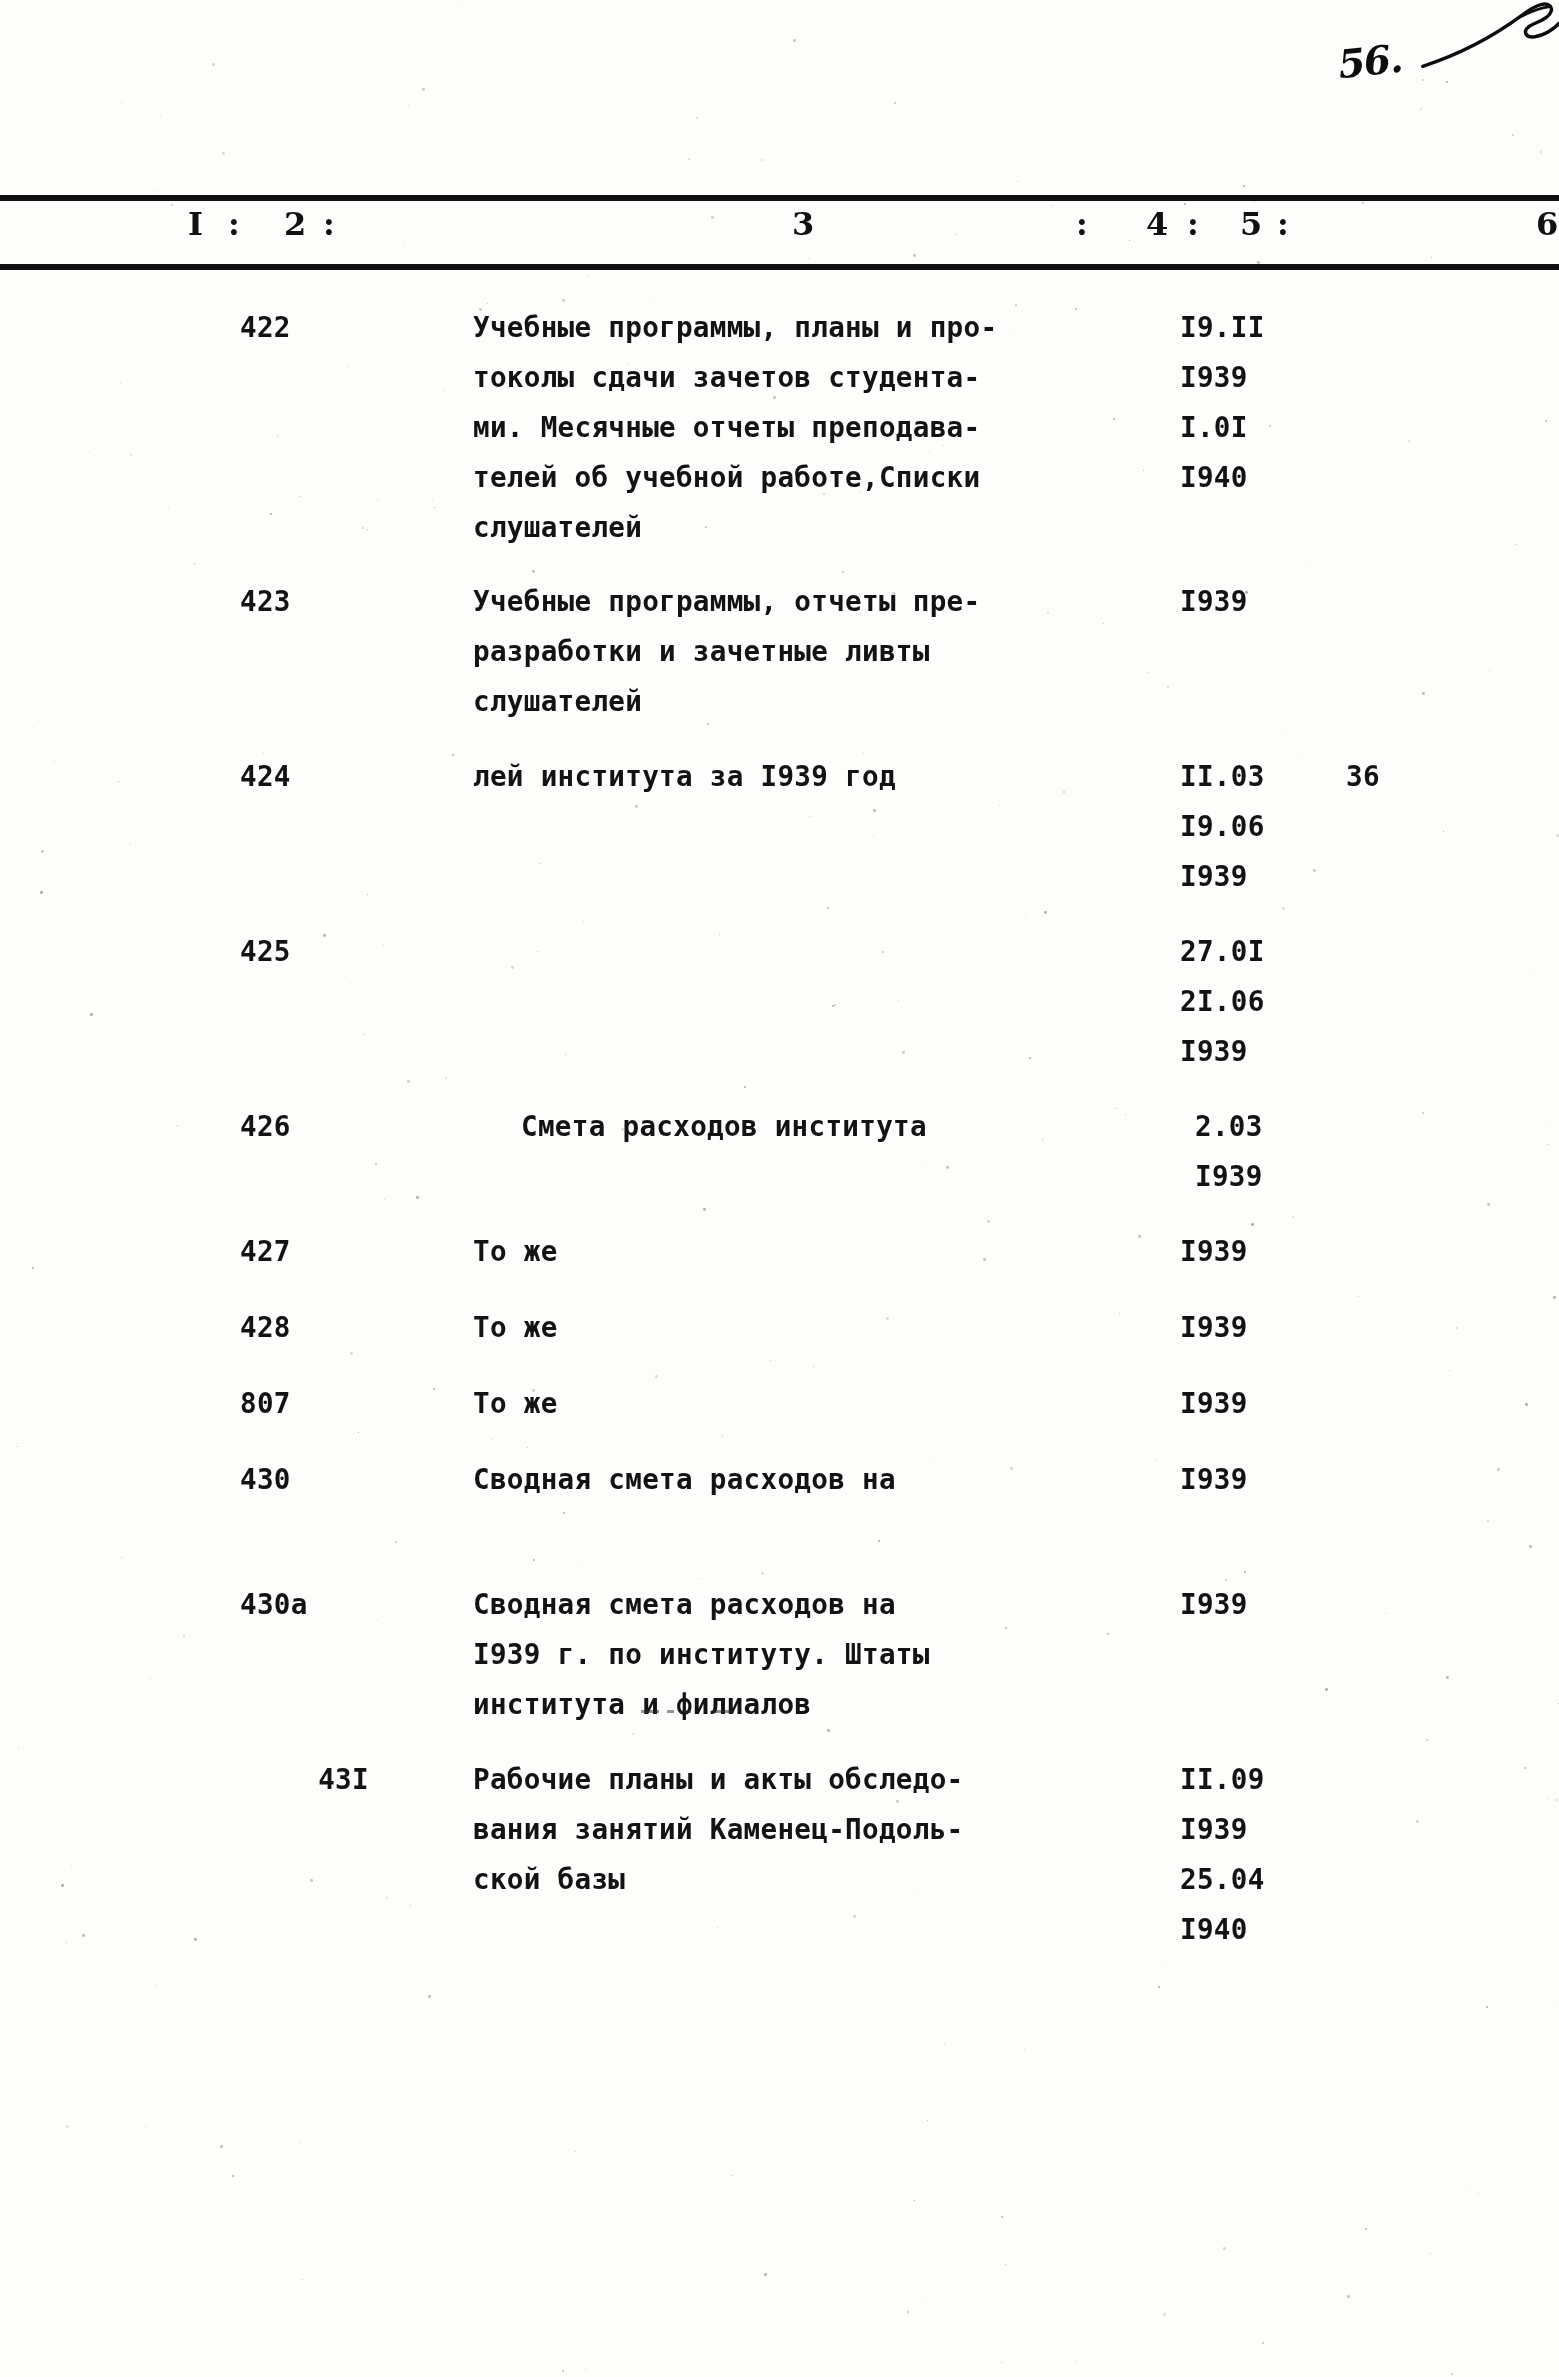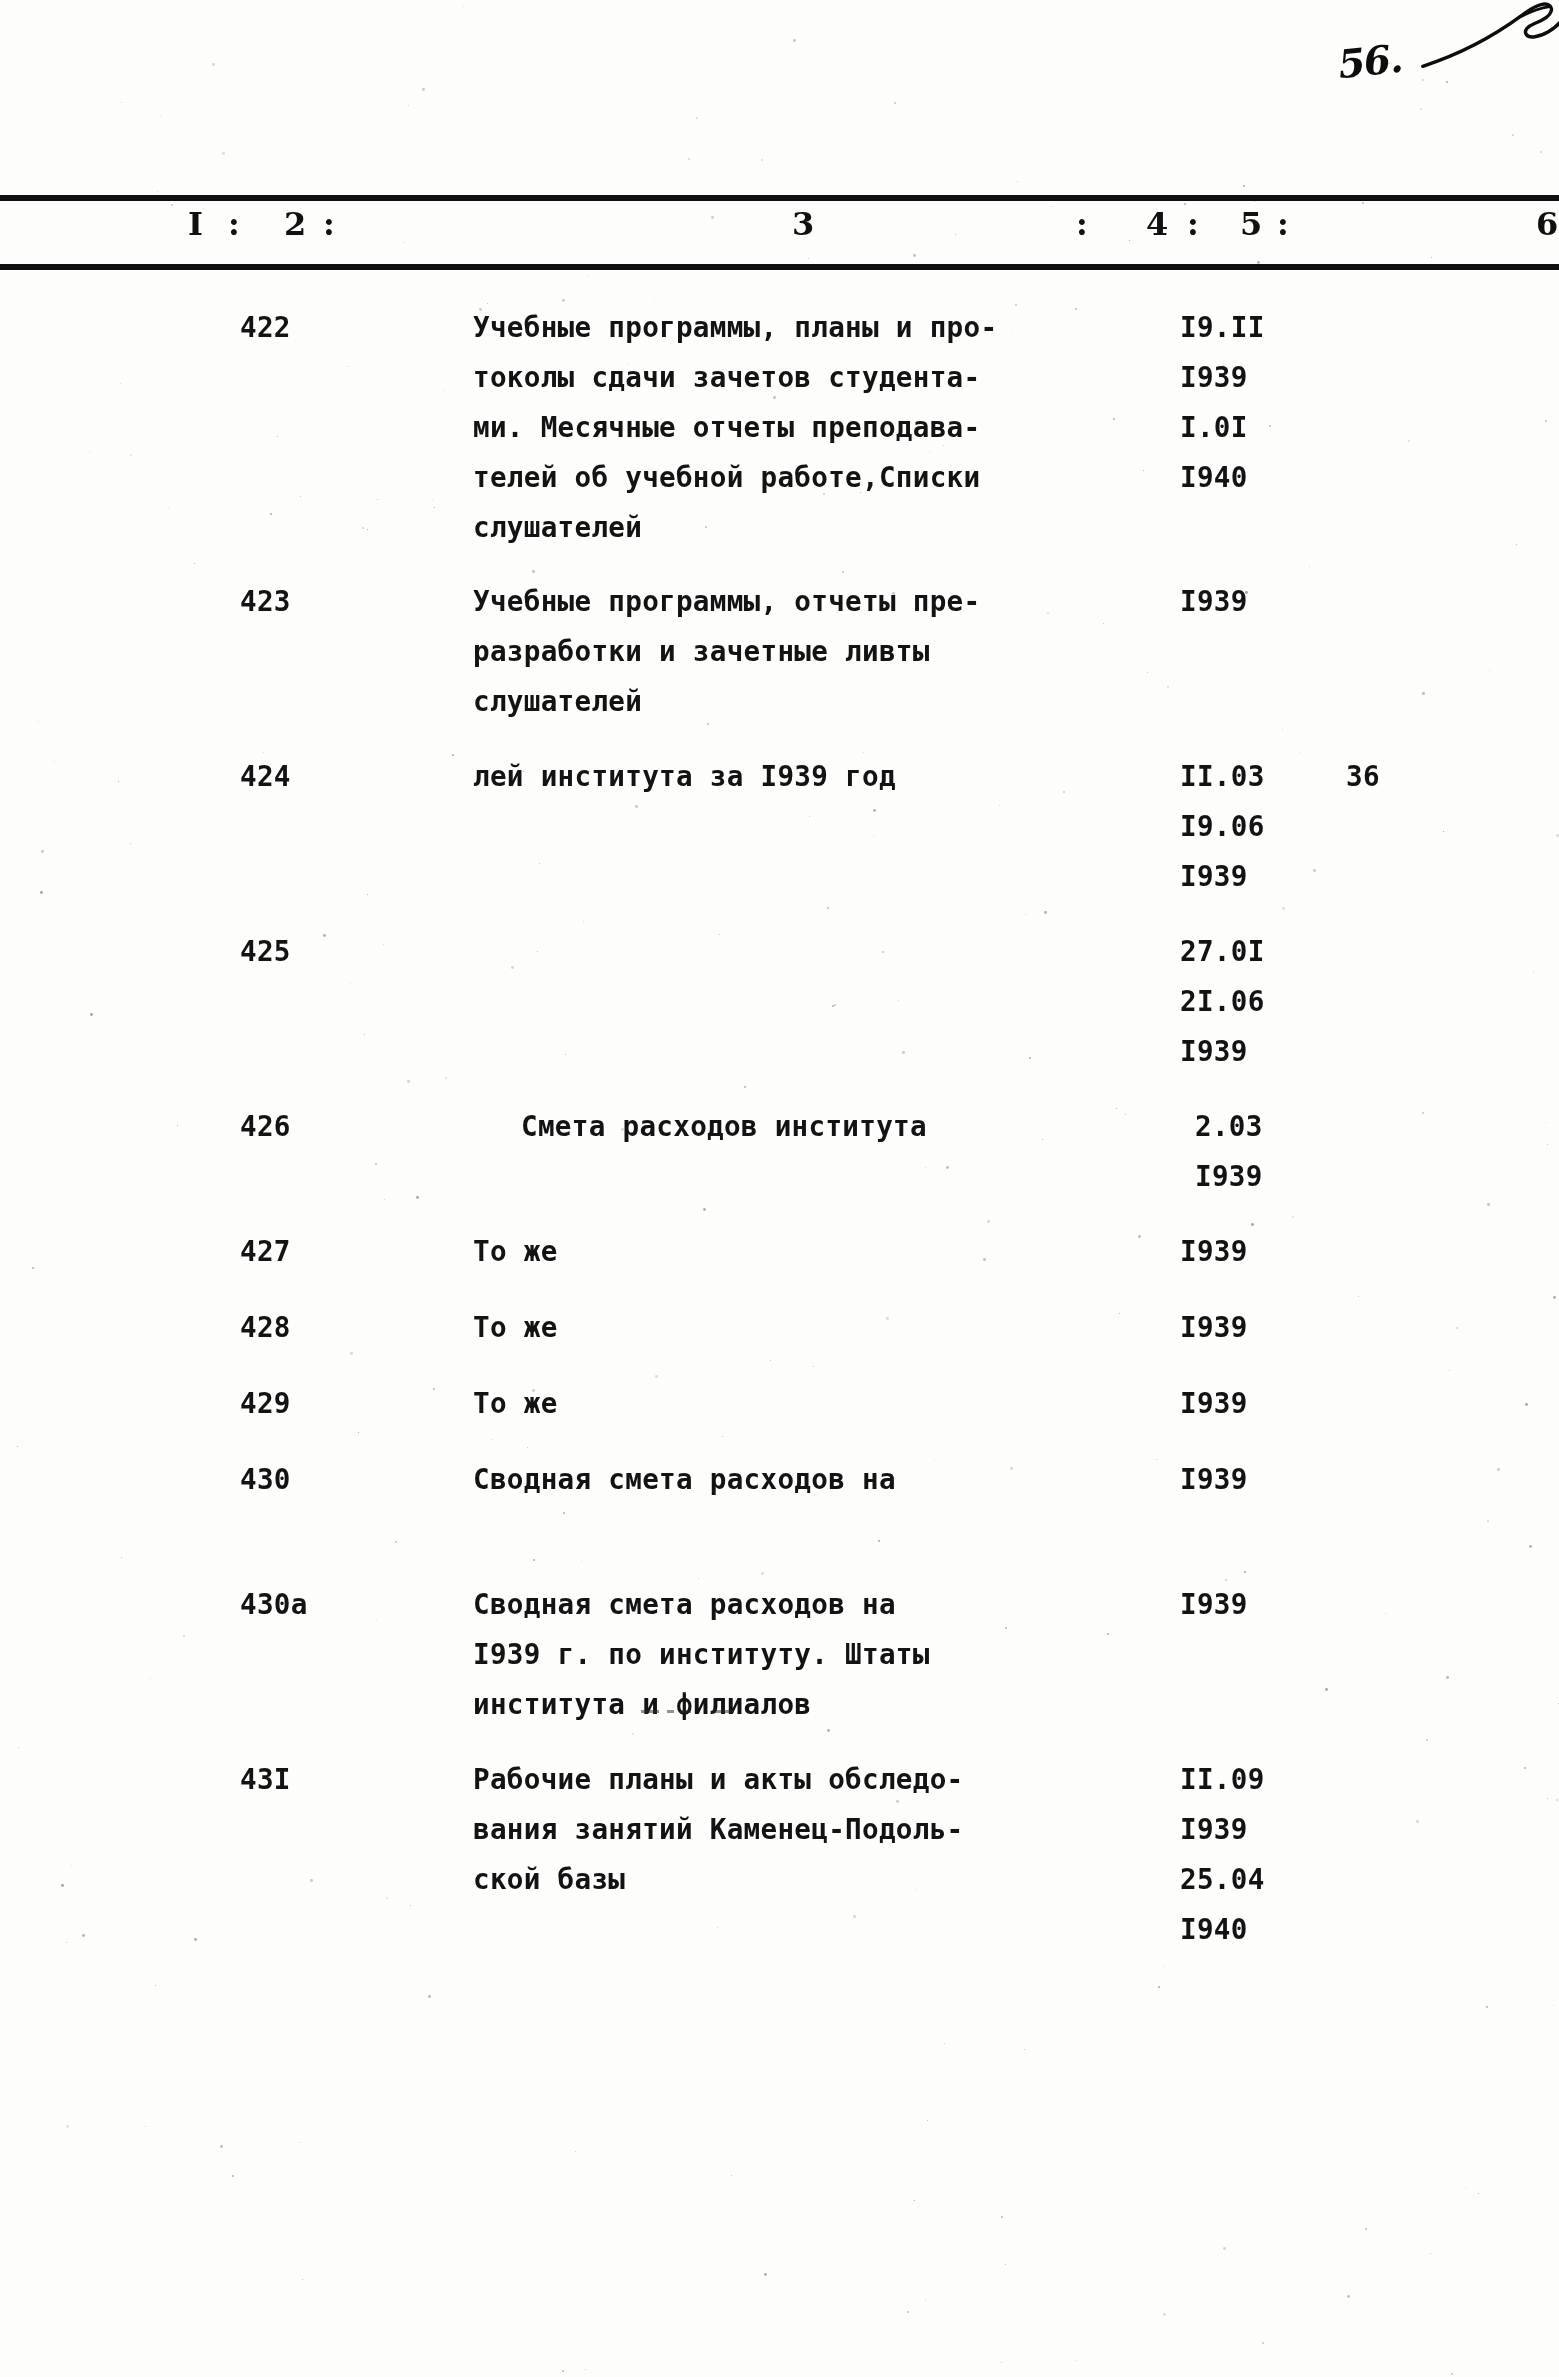--- a/index.html
+++ b/index.html
@@ -450,36 +450,36 @@
         <div class="cell c-num" style="top: 0px;">427</div>
         <div class="cell c-title" style="top: 0px;"><span class="line">То же</span></div>
         <div class="cell c-date" style="top: 0px;"><span class="line">I939</span></div>
       </div>
       <div class="entry" style="height: 50px; margin-top: 26px;">
         <div class="cell c-num" style="top: 0px;">428</div>
         <div class="cell c-title" style="top: 0px;"><span class="line">То же</span></div>
         <div class="cell c-date" style="top: 0px;"><span class="line">I939</span></div>
       </div>
       <div class="entry" style="height: 50px; margin-top: 26px;">
-        <div class="cell c-num" style="top: 0px;">429</div>
+        <div class="cell c-num" style="top: 0px;">807</div>
         <div class="cell c-title" style="top: 0px;"><span class="line">То же</span></div>
         <div class="cell c-date" style="top: 0px;"><span class="line">I939</span></div>
       </div>
       <div class="entry" style="height: 99px; margin-top: 26px;">
         <div class="cell c-num" style="top: 0px;">430</div>
         <div class="cell c-title" style="top: 0px;"><span class="line">Сводная смета расходов на</span></div>
         <div class="cell c-date" style="top: 0px;"><span class="line">I939</span></div>
       </div>
       <div class="entry" style="height: 149px; margin-top: 26px;">
         <div class="cell c-num" style="top: 0px;">430а</div>
         <div class="cell c-title" style="top: 0px;"><span class="line">Сводная смета расходов на</span><span class="line">I939 г. по институту. Штаты</span><span class="line">института и филиалов</span></div>
         <div class="cell c-date" style="top: 0px;"><span class="line">I939</span></div>
       </div>
       <div class="entry" style="height: 199px; margin-top: 26px;">
-        <div class="cell c-num" style="top: 0px;">43I</div>
+        <div class="cell c-num" style="top: 0px; text-align: center;">43I</div>
         <div class="cell c-title" style="top: 0px;"><span class="line">Рабочие планы и акты обследо-</span><span class="line">вания занятий Каменец-Подоль-</span><span class="line">ской базы</span></div>
         <div class="cell c-date" style="top: 0px;"><span class="line">II.09</span><span class="line">I939</span><span class="line">25.04</span><span class="line">I940</span></div>
       </div>
     </div>
 
   <div id="stray-dash">
     <i style="left:0px;width:18px;"></i>
     <i style="left:26px;width:6.9px;"></i>
     <i style="left:39px;width:11px;"></i>
     <i style="left:72px;width:20.7px;"></i>

